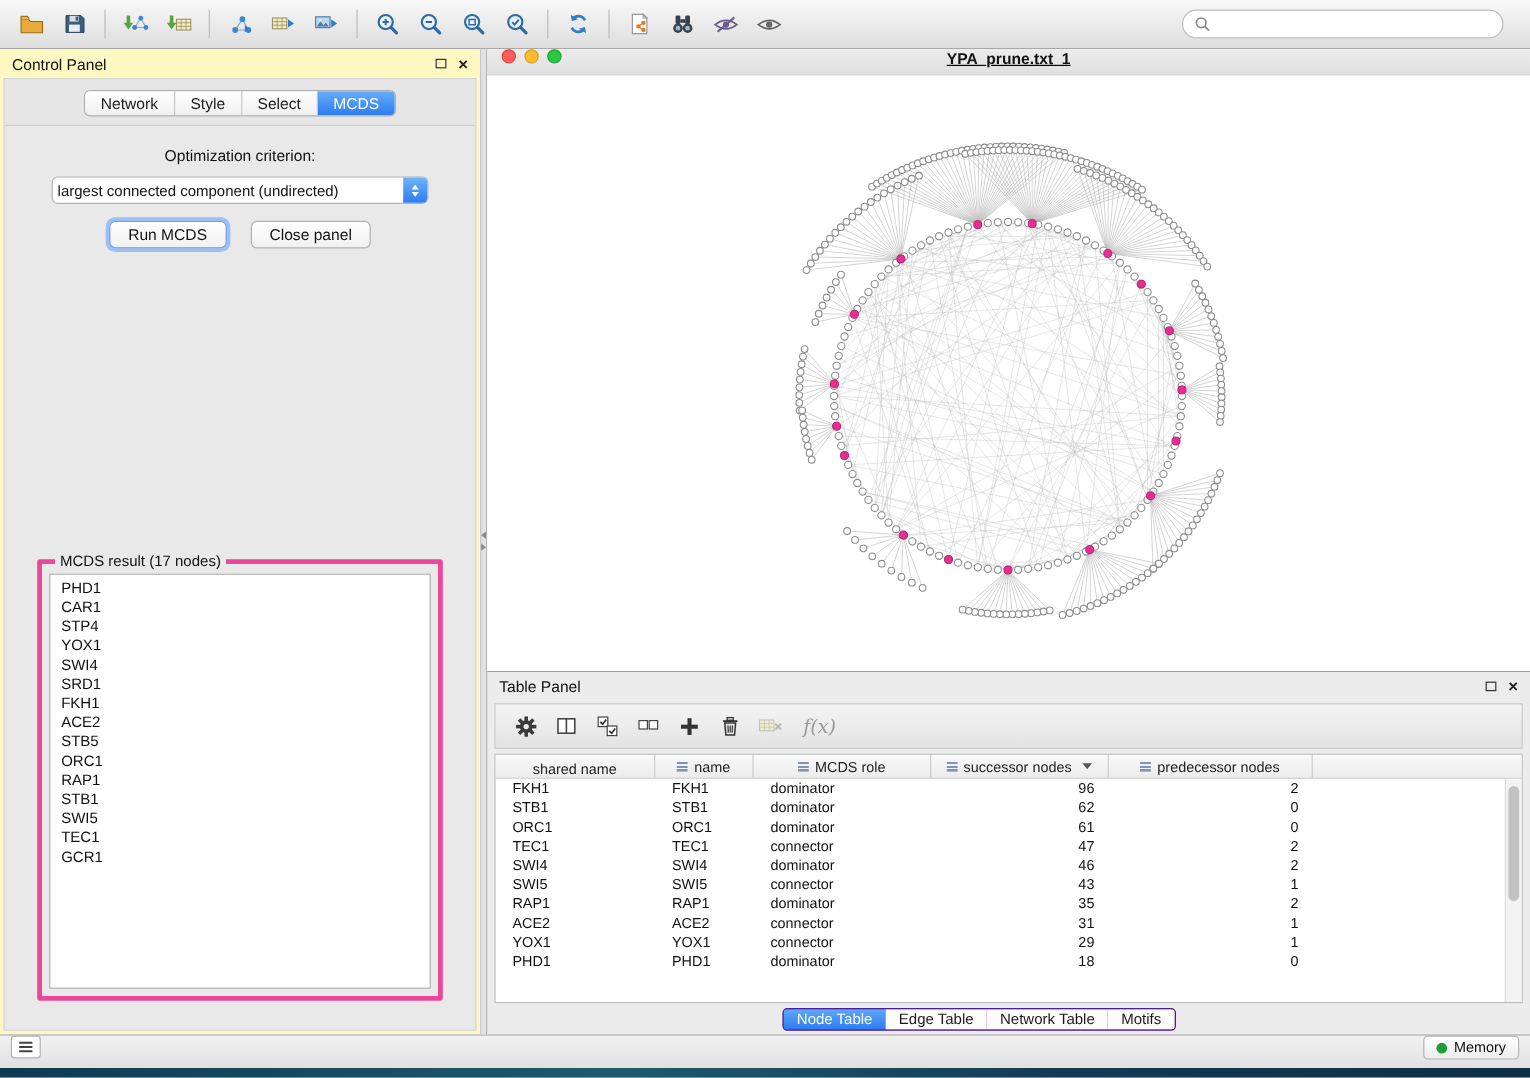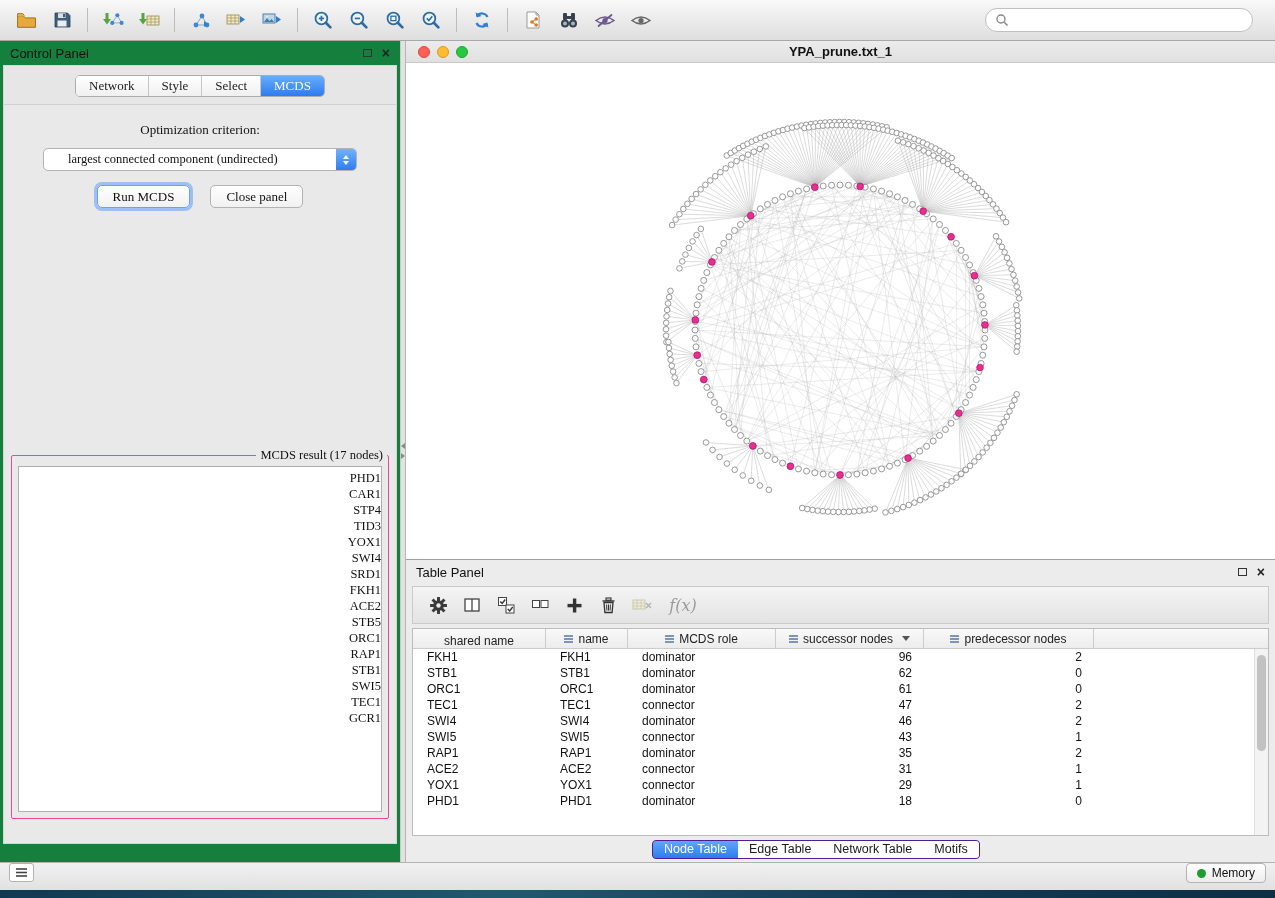--- a/index.html
+++ b/index.html
@@ -11,53 +11,53 @@
   .toolbar { height:41px; flex:0 0 41px; background:linear-gradient(#f8f8f8,#dedede); border-bottom:1px solid #a8a8a8; display:flex; align-items:center; padding:0 8px; }
   .tbtn { width:36px; height:32px; display:flex; align-items:center; justify-content:center; border-radius:4px; }
   .tsep { width:1px; height:24px; background:#bdbdbd; margin:0 7px; }
   .search-wrap { margin-left:auto; margin-right:14px; width:268px; height:24px; background:#fff; border:1px solid #c0c0c0; border-radius:12px; display:flex; align-items:center; padding:0 9px; gap:6px; }
   .search-wrap input { border:none; outline:none; flex:1; font-size:12px; background:transparent; font-family:"Liberation Sans",sans-serif; }
 
   
   .main { flex:1 1 auto; display:flex; min-height:0; }
 
   
-  .control-panel { width:400px; flex:0 0 400px; display:flex; flex-direction:column; background:#15803d; }
+  .control-panel { width:400px; flex:0 0 400px; display:flex; flex-direction:column; background:#fef9c3; }
   .panel-title { height:24px; flex:0 0 24px; display:flex; align-items:center; padding:0 10px; font-size:13px; color:#111; }
   .win-icons { margin-left:auto; display:flex; gap:10px; align-items:center; }
   .sq { width:9px; height:8px; border:1.4px solid #333; display:inline-block; }
   .xchar { font-size:14px; font-weight:bold; color:#222; line-height:1; }
-  .cp-surface { flex:1; display:flex; flex-direction:column; align-items:center; background:#e9e9e9; border:1px solid #d6d6d6; margin:0 3px 18px; min-height:0;font-family:Liberation Serif, serif; }
+  .cp-surface { flex:1; display:flex; flex-direction:column; align-items:center; background:#e9e9e9; border:1px solid #d6d6d6; margin:0 3px 3px; min-height:0; }
   .tabbar { width:100%; display:flex; justify-content:center; padding:9px 0 7px; background:#e6e6e6; border-bottom:1px solid #d0d0d0; }
   .seg { display:flex; border:1px solid #adadad; border-radius:5px; overflow:hidden; background:#fdfdfd; height:22px; }
   .seg-item { padding:0 13px; font-size:13px; display:flex; align-items:center; color:#1b1b1b; background:linear-gradient(#ffffff,#f0f0f0); cursor:default; }
   .seg > .seg-item + .seg-item { border-left:1px solid #c6c6c6; }
   .seg-item.active { background:linear-gradient(#66adfa,#2d7cf0); color:#fff; }
   .opt-label { margin-top:17px; font-size:13px; color:#111; }
-  .dropdown { margin-top:10px; width:314px; height:23px; border:1px solid #b3b3b3; border-radius:5px; background:#fff; display:flex; align-items:center; font-size:12.5px; position:relative; padding-left:24px; color:#111; }
+  .dropdown { margin-top:10px; width:314px; height:23px; border:1px solid #b3b3b3; border-radius:5px; background:#fff; display:flex; align-items:center; font-size:12.5px; position:relative; padding-left:4px; color:#111; }
   .dd-cap { position:absolute; right:0; top:0; bottom:0; width:20px; border-radius:0 4px 4px 0; background:linear-gradient(#6fb3fd,#2f7cf0); display:flex; flex-direction:column; align-items:center; justify-content:center; gap:2px; }
   .dd-up { width:0; height:0; border-left:3.5px solid transparent; border-right:3.5px solid transparent; border-bottom:4px solid #fff; }
   .dd-down { width:0; height:0; border-left:3.5px solid transparent; border-right:3.5px solid transparent; border-top:4px solid #fff; }
   .btn-row { margin-top:14px; display:flex; gap:20px; }
   .btn { height:23px; padding:0 15px; font-size:13px; color:#111; background:linear-gradient(#ffffff,#f1f1f1); border:1px solid #b3b3b3; border-radius:5px; display:flex; align-items:center; }
   .btn.focus { box-shadow:0 0 0 3px rgba(93,156,255,.55); border-color:#6f9ef2; }
-  fieldset.result-box { margin:auto 10px 24px; width:378px; border:1px solid #ec4899; border-radius:2px; padding:3px 6px 6px; min-width:0;text-align:right; }
+  fieldset.result-box { margin:auto 10px 24px; width:338px; border:4px solid #ec4899; border-radius:2px; padding:3px 6px 6px; min-width:0; }
   fieldset.result-box legend { font-size:12.5px; color:#111; padding:0 4px; margin-left:5px; }
   .result-list { background:#fff; border:1px solid #b0b0b0; height:346px; overflow-y:auto; font-size:12.5px; line-height:16px; padding:3px 0 0 9px; color:#111; }
 
   
   .splitter { width:6px; flex:0 0 6px; background:#e2e2e2; border-left:1px solid #c9c9c9; border-right:1px solid #b5b5b5; position:relative; }
   .split-arrows { position:absolute; top:49%; left:0; width:100%; display:flex; flex-direction:column; gap:4px; align-items:center; }
   .arr-l { width:0; height:0; border-top:3px solid transparent; border-bottom:3px solid transparent; border-right:4px solid #8a8a8a; }
   .arr-r { width:0; height:0; border-top:3px solid transparent; border-bottom:3px solid transparent; border-left:4px solid #8a8a8a; }
 
   
   .right { flex:1 1 auto; display:flex; flex-direction:column; min-width:0; }
   .network-window { height:519px; flex:0 0 519px; display:flex; flex-direction:column; border-bottom:1px solid #9e9e9e; background:#fff; }
-  .net-titlebar { height:22px; flex:0 0 22px; background:linear-gradient(#ececec,#e0e0e0); border-bottom:1px solid #c9c9c9; display:flex; align-items:center; position:relative; }
+  .net-titlebar { height:22px; flex:0 0 22px; background:linear-gradient(#ececec,#e0e0e0); border-bottom:1px solid #c9c9c9; display:flex; position:relative;text-decoration:underline; }
   .lights { position:absolute; left:12px; display:flex; gap:7px; }
   .light { width:12px; height:12px; border-radius:50%; }
   .light.red { background:#ff5f57; border:1px solid #e0443e; }
   .light.yellow { background:#febc2e; border:1px solid #d89c1f; }
   .light.green { background:#28c840; border:1px solid #1ea433; }
   .net-title { flex:1; text-align:center; font-size:13px; font-weight:bold; color:#111; }
   .net-canvas { flex:1; background:#fff; position:relative; overflow:hidden; }
   .net-canvas svg { position:absolute; left:0; top:0; }
 
   
@@ -287,21 +287,20 @@
         <div class="btn-row">
           <div class="btn focus">Run MCDS</div>
           <div class="btn">Close panel</div>
         </div>
         <fieldset class="result-box">
           <legend>MCDS result (17 nodes)</legend>
           <div class="result-list" id="mcds-list">
               <div>PHD1</div>
               <div>CAR1</div>
               <div>STP4</div>
-              <div>TID3</div>
               <div>YOX1</div>
               <div>SWI4</div>
               <div>SRD1</div>
               <div>FKH1</div>
               <div>ACE2</div>
               <div>STB5</div>
               <div>ORC1</div>
               <div>RAP1</div>
               <div>STB1</div>
               <div>SWI5</div>

